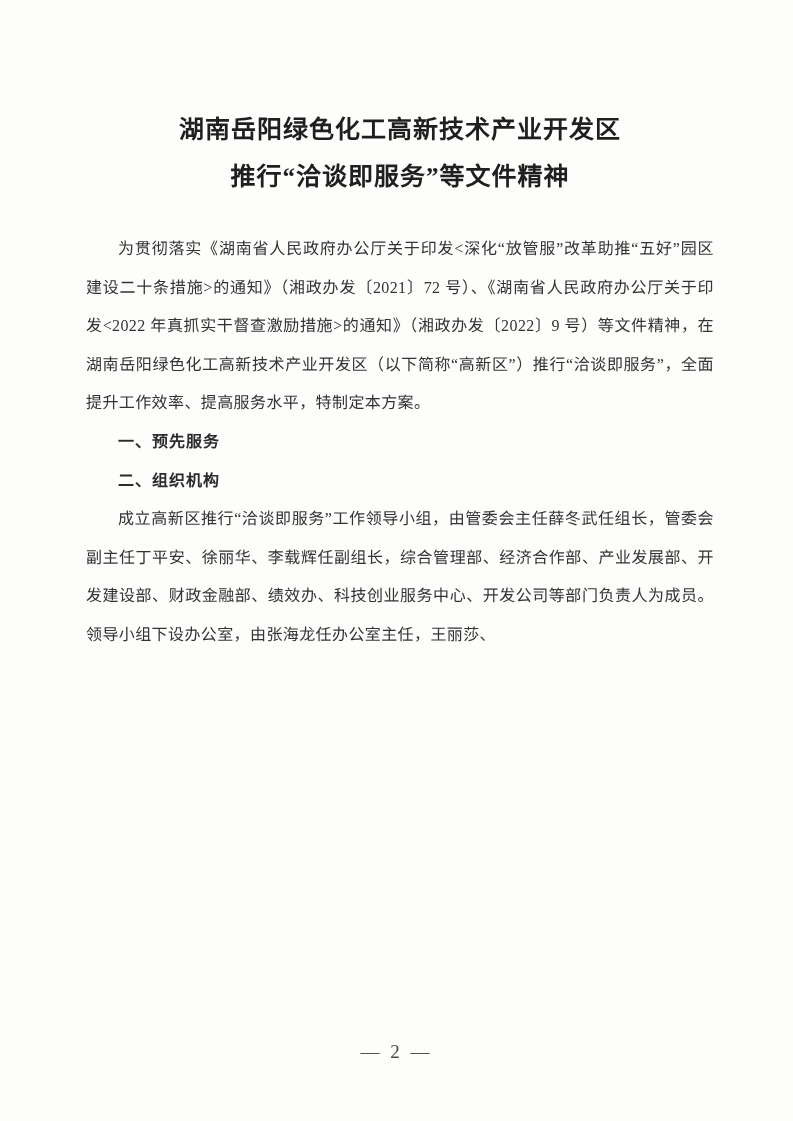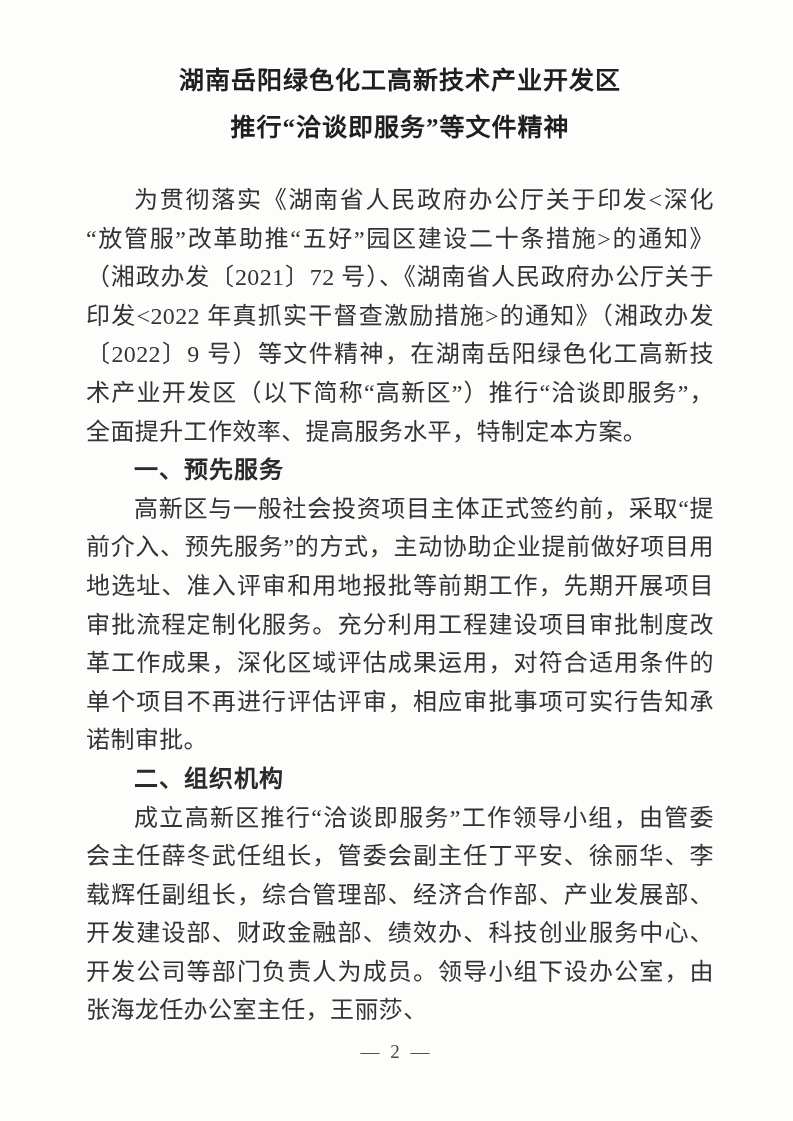--- a/index.html
+++ b/index.html
@@ -7,41 +7,41 @@
     padding: 0;
     background: #e8e8e8;
   }
   .page {
     position: relative;
     width: 793px;
     height: 1121px;
     margin: 0 auto;
     background: #fdfdfc;
     box-sizing: border-box;
-    padding: 57px 79px 0 86px;
+    padding: 106px 79px 0 86px;
     font-family: "Liberation Serif", "DejaVu Serif", serif;
     color: #303030;
     overflow: hidden;
   }
   .doc-title {
     margin: 0 0 30px 0;
     text-align: center;
     font-size: 25px;
     font-weight: bold;
     line-height: 47px;
     letter-spacing: 1px;
     color: #1f1f1f;
   }
   .title-line {
     display: block;
   }
   .content p,
   .content h2 {
     margin: 0;
-    font-size: 24px;
+    font-size: 16px;
     line-height: 38.6px;
     text-indent: 2em;
   }
   .content p {
     text-align: justify;
     letter-spacing: 0.4px;
     color: #333333;
   }
   .content h2 {
     font-family: "Liberation Sans", "DejaVu Sans", sans-serif;
@@ -68,21 +68,20 @@
   <h1 class="doc-title">
     <span class="title-line">湖南岳阳绿色化工高新技术产业开发区</span>
     <span class="title-line">推行“洽谈即服务”等文件精神</span>
   </h1>
 
   <div class="content">
     <p>为贯彻落实《湖南省人民政府办公厅关于印发&lt;深化“放管服”改革助推“五好”园区建设二十条措施&gt;的通知》（湘政办发〔2021〕72 号）、《湖南省人民政府办公厅关于印发&lt;2022 年真抓实干督查激励措施&gt;的通知》（湘政办发〔2022〕9 号）等文件精神，在湖南岳阳绿色化工高新技术产业开发区（以下简称“高新区”）推行“洽谈即服务”，全面提升工作效率、提高服务水平，特制定本方案。</p>
 
     <h2>一、预先服务</h2>
 
-    <p>高新区与一般社会投资项目主体正式签约前，采取“提前介入、预先服务”的方式，主动协助企业提前做好项目用地选址、准入评审和用地报批等前期工作，先期开展项目审批流程定制化服务。充分利用工程建设项目审批制度改革工作成果，深化区域评估成果运用，对符合适用条件的单个项目不再进行评估评审，相应审批事项可实行告知承诺制审批。</p>
 
     <h2>二、组织机构</h2>
 
     <p>成立高新区推行“洽谈即服务”工作领导小组，由管委会主任薛冬武任组长，管委会副主任丁平安、徐丽华、李载辉任副组长，综合管理部、经济合作部、产业发展部、开发建设部、财政金融部、绩效办、科技创业服务中心、开发公司等部门负责人为成员。领导小组下设办公室，由张海龙任办公室主任，王丽莎、</p>
   </div>
 
   <div class="page-number">— 2 —</div>
 
 </div>
 

